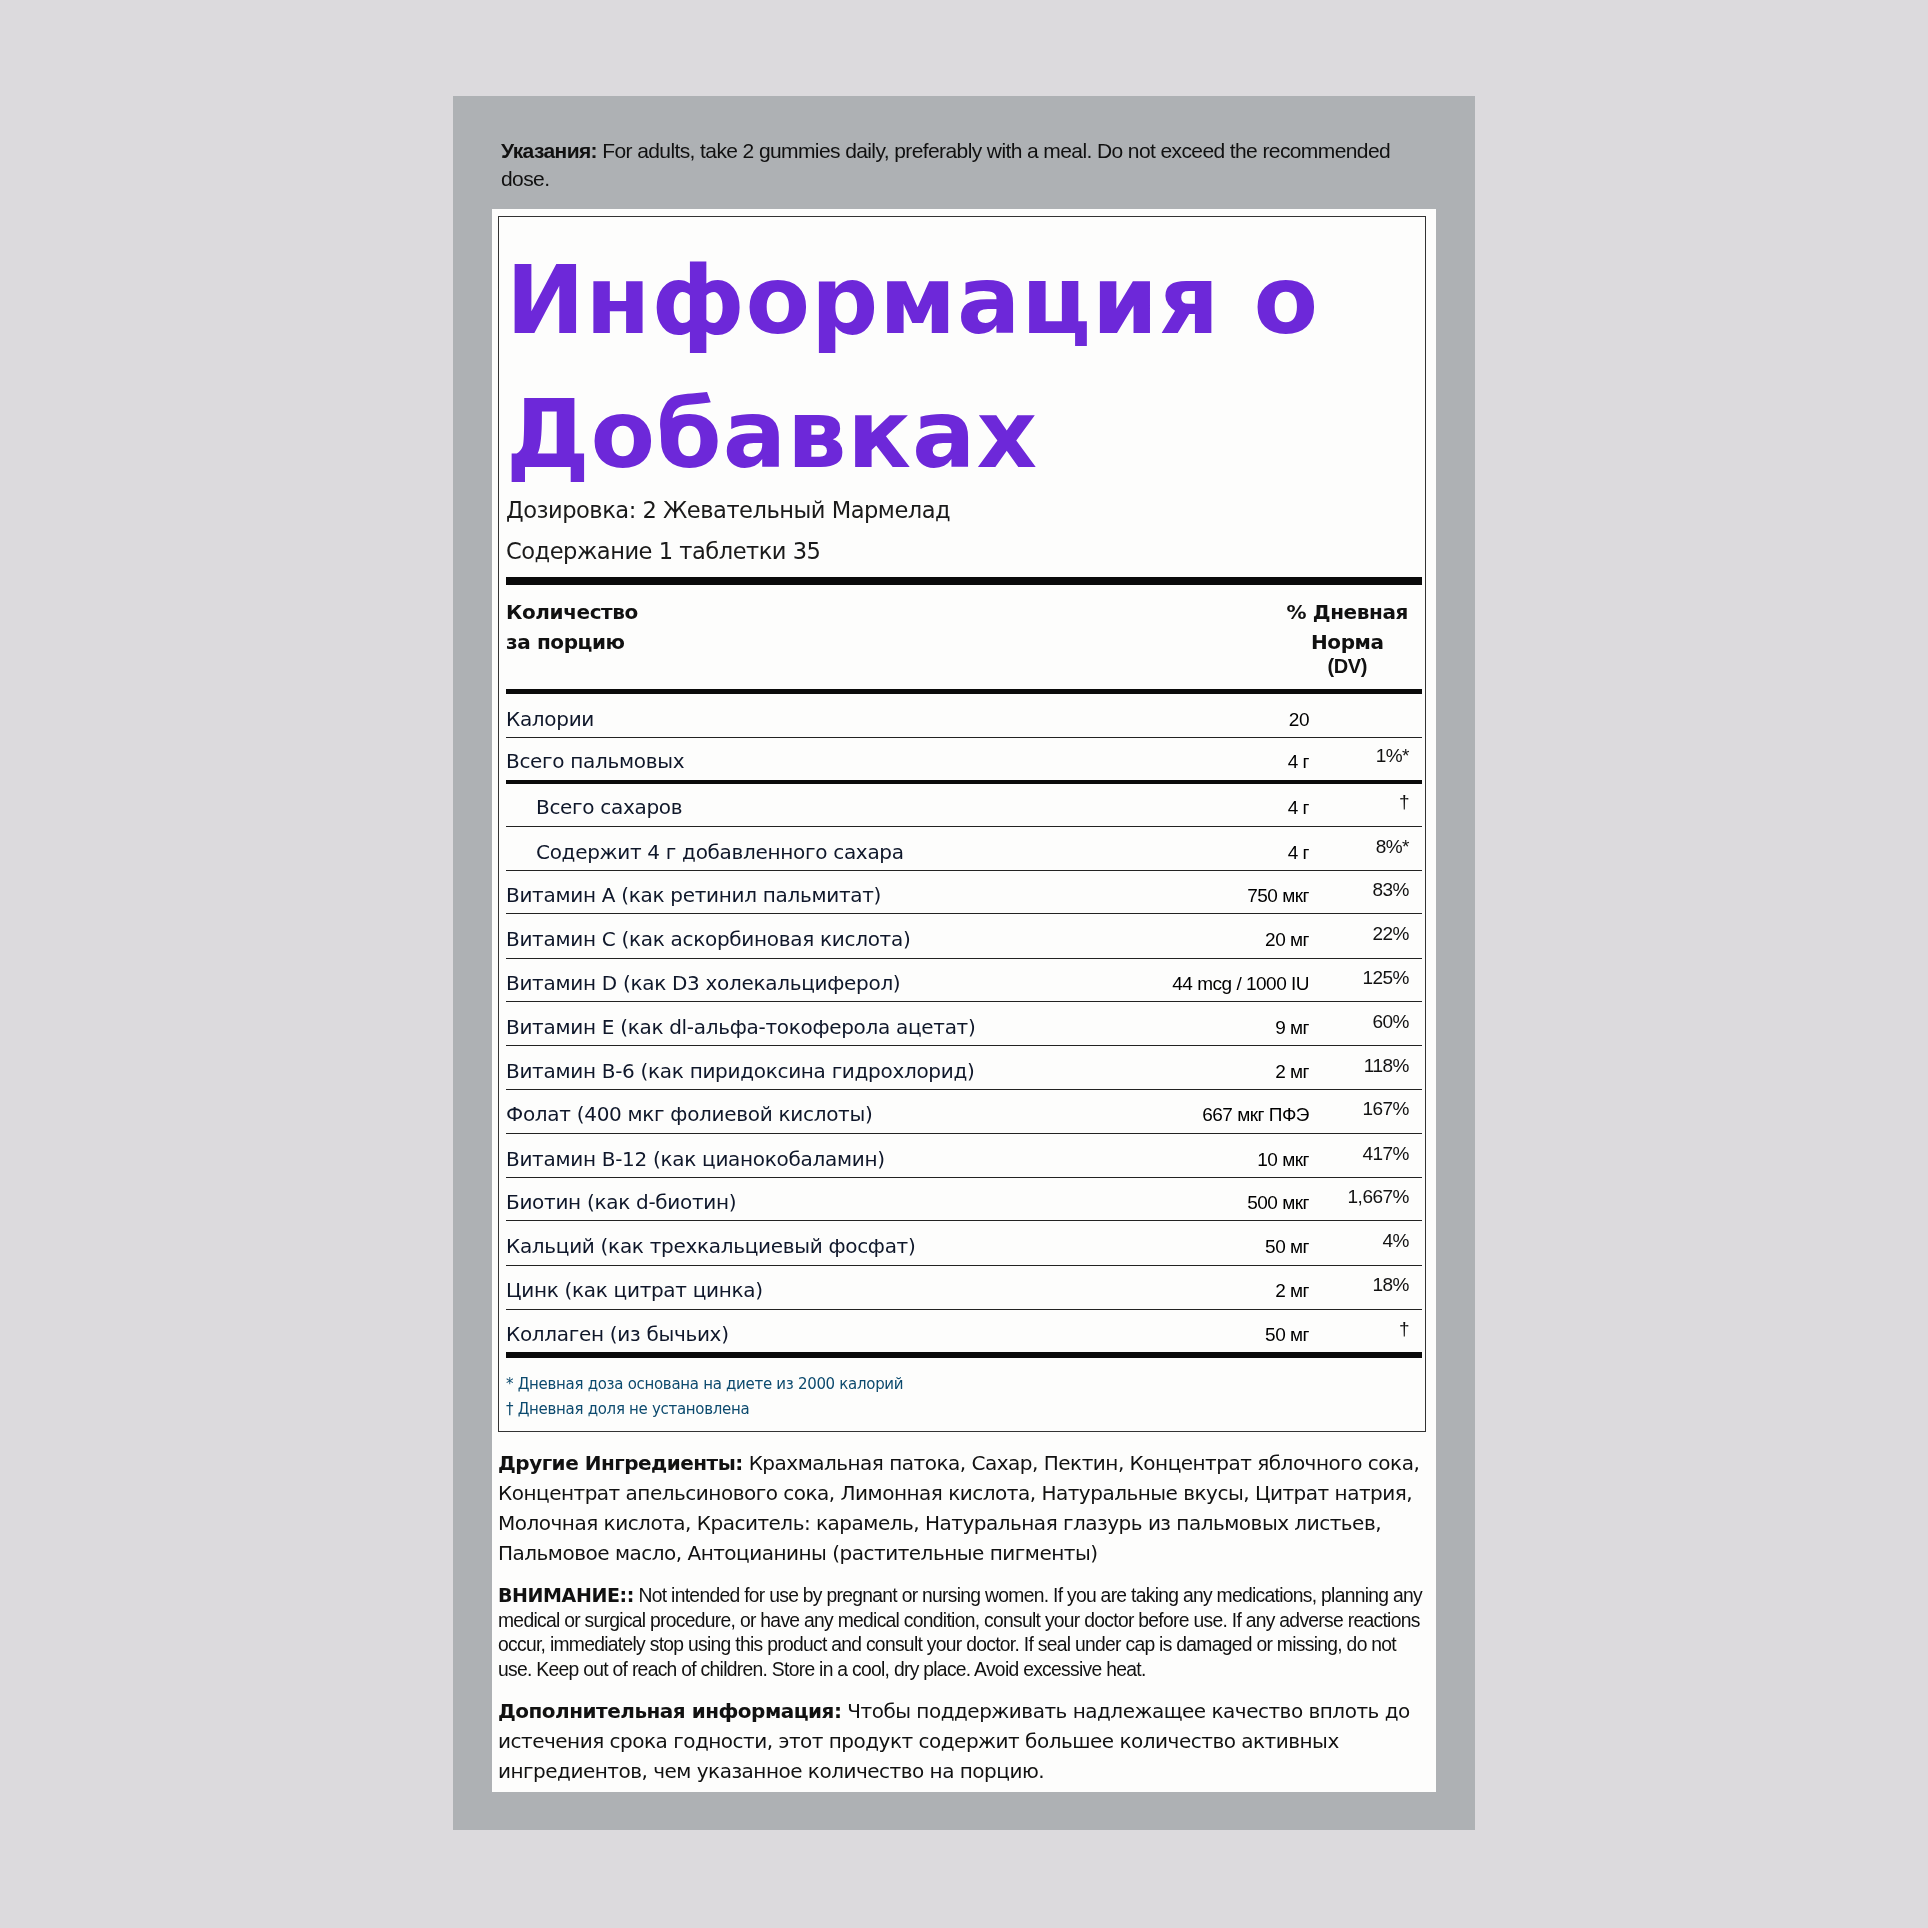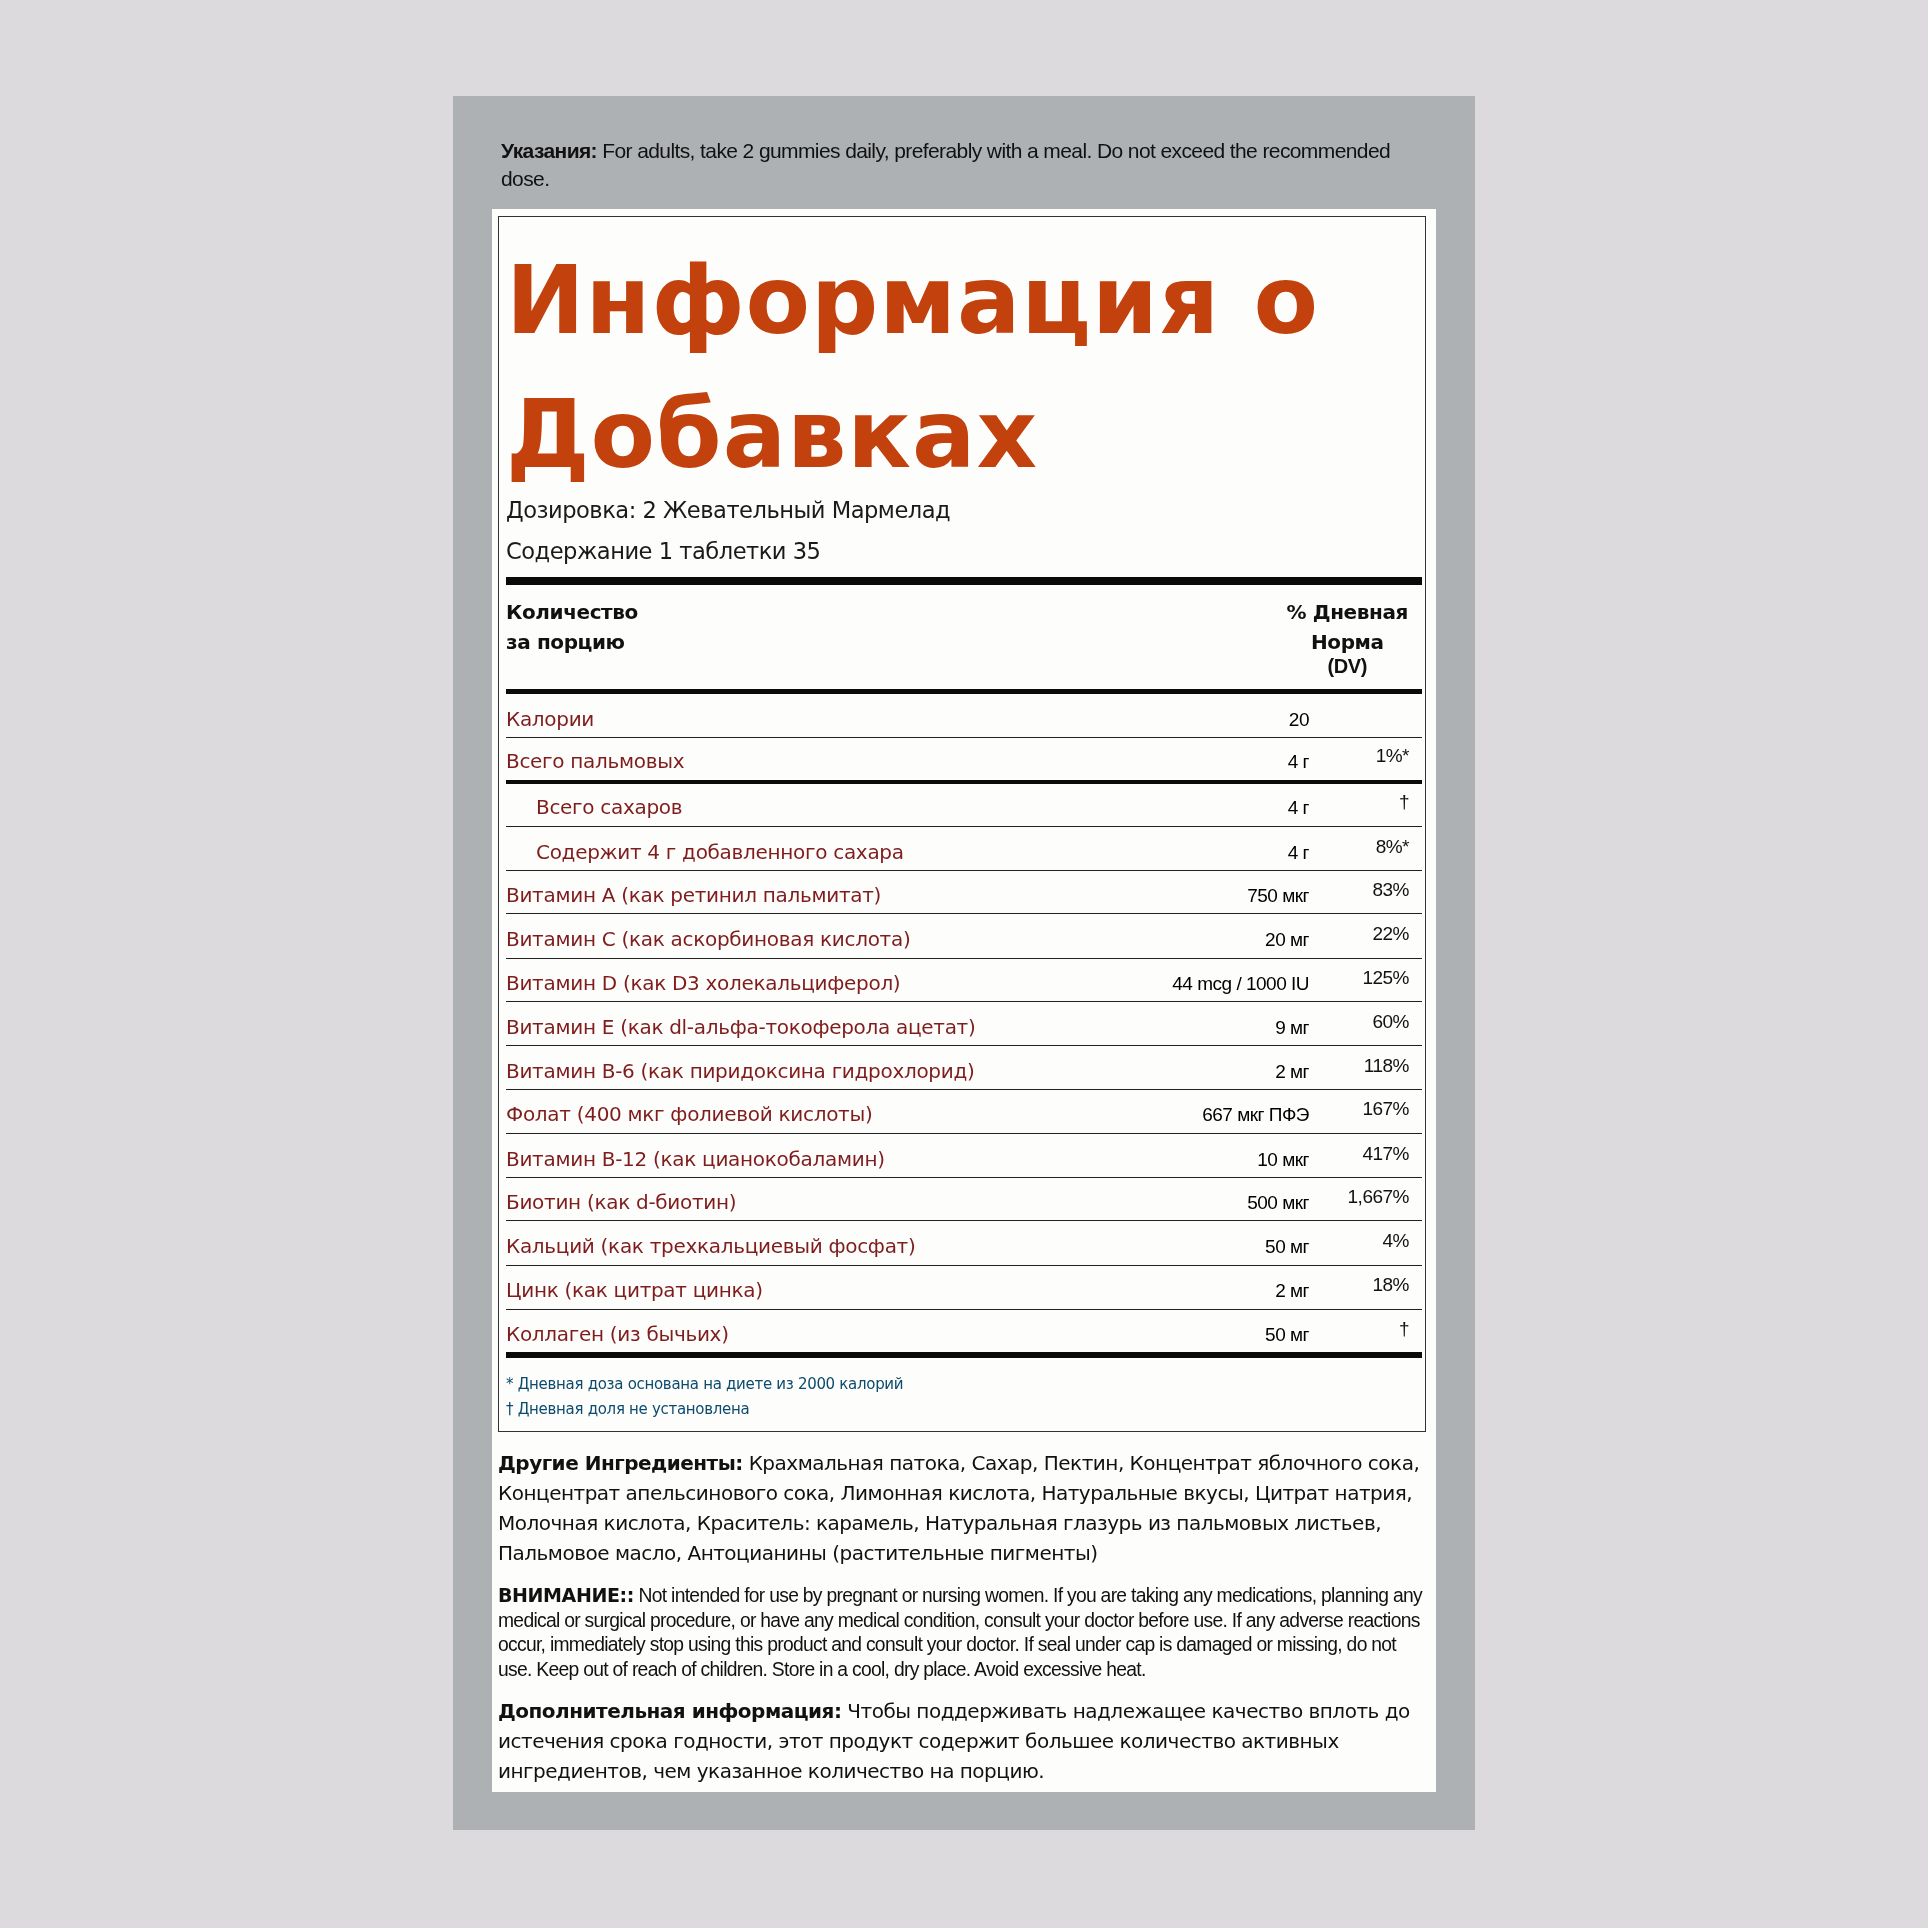--- a/index.html
+++ b/index.html
@@ -21,21 +21,21 @@
     position:absolute; left:492px; top:209px; width:944px; height:1583px;
     background:#fdfdfc;
   }
   .box {
     position:absolute; left:498px; top:216px; width:928px; height:1216px;
     border:1.4px solid #333; box-sizing:border-box;
   }
   .title {
     position:absolute; left:506px; top:234px; width:904px;
     font-family:"DejaVu Sans", sans-serif; font-weight:bold;
-    font-size:94px; line-height:134px; color:#c2410c; letter-spacing:0.9px;
+    font-size:94px; line-height:134px; color:#6d28d9; letter-spacing:0.9px;
   }
   .serving {
     position:absolute; left:506px; font-size:22.6px; color:#1a1a1a;
     font-family:"DejaVu Sans", sans-serif; letter-spacing:-0.5px;
   }
   .rule { position:absolute; left:506px; width:916px; background:#0a0a0a; }
   .thin { height:1.4px; background:#222; }
   .hdr-left {
     position:absolute; left:506px; top:597px; font-size:20px; line-height:30px;
     font-weight:bold; letter-spacing:-0.4px;
@@ -43,21 +43,21 @@
   .hdr-right {
     position:absolute; right:520px; top:597px; font-size:20px; line-height:30px;
     font-weight:bold; text-align:center; letter-spacing:-0.4px;
   }
   .hdr-right .dv { display:block; line-height:19px; font-family:"Liberation Sans", sans-serif; }
   .row {
     position:absolute; left:506px; width:916px; height:43px;
   }
   .row .name {
     position:absolute; left:0; bottom:7.5px; font-size:20px; letter-spacing:-0.3px;
-    color:#7f1d1d;
+    color:#0f172a;
   }
   .row.indent .name { left:30px; }
   .row .amt {
     position:absolute; right:113px; bottom:7.5px; font-size:19px; text-align:right;
     font-family:"Liberation Sans", sans-serif; color:#000000; letter-spacing:-0.5px;
   }
   .row .dvv {
     position:absolute; right:13px; bottom:13px; font-size:19px; text-align:right;
     font-family:"Liberation Sans", sans-serif; color:#111; letter-spacing:-0.5px;
   }

